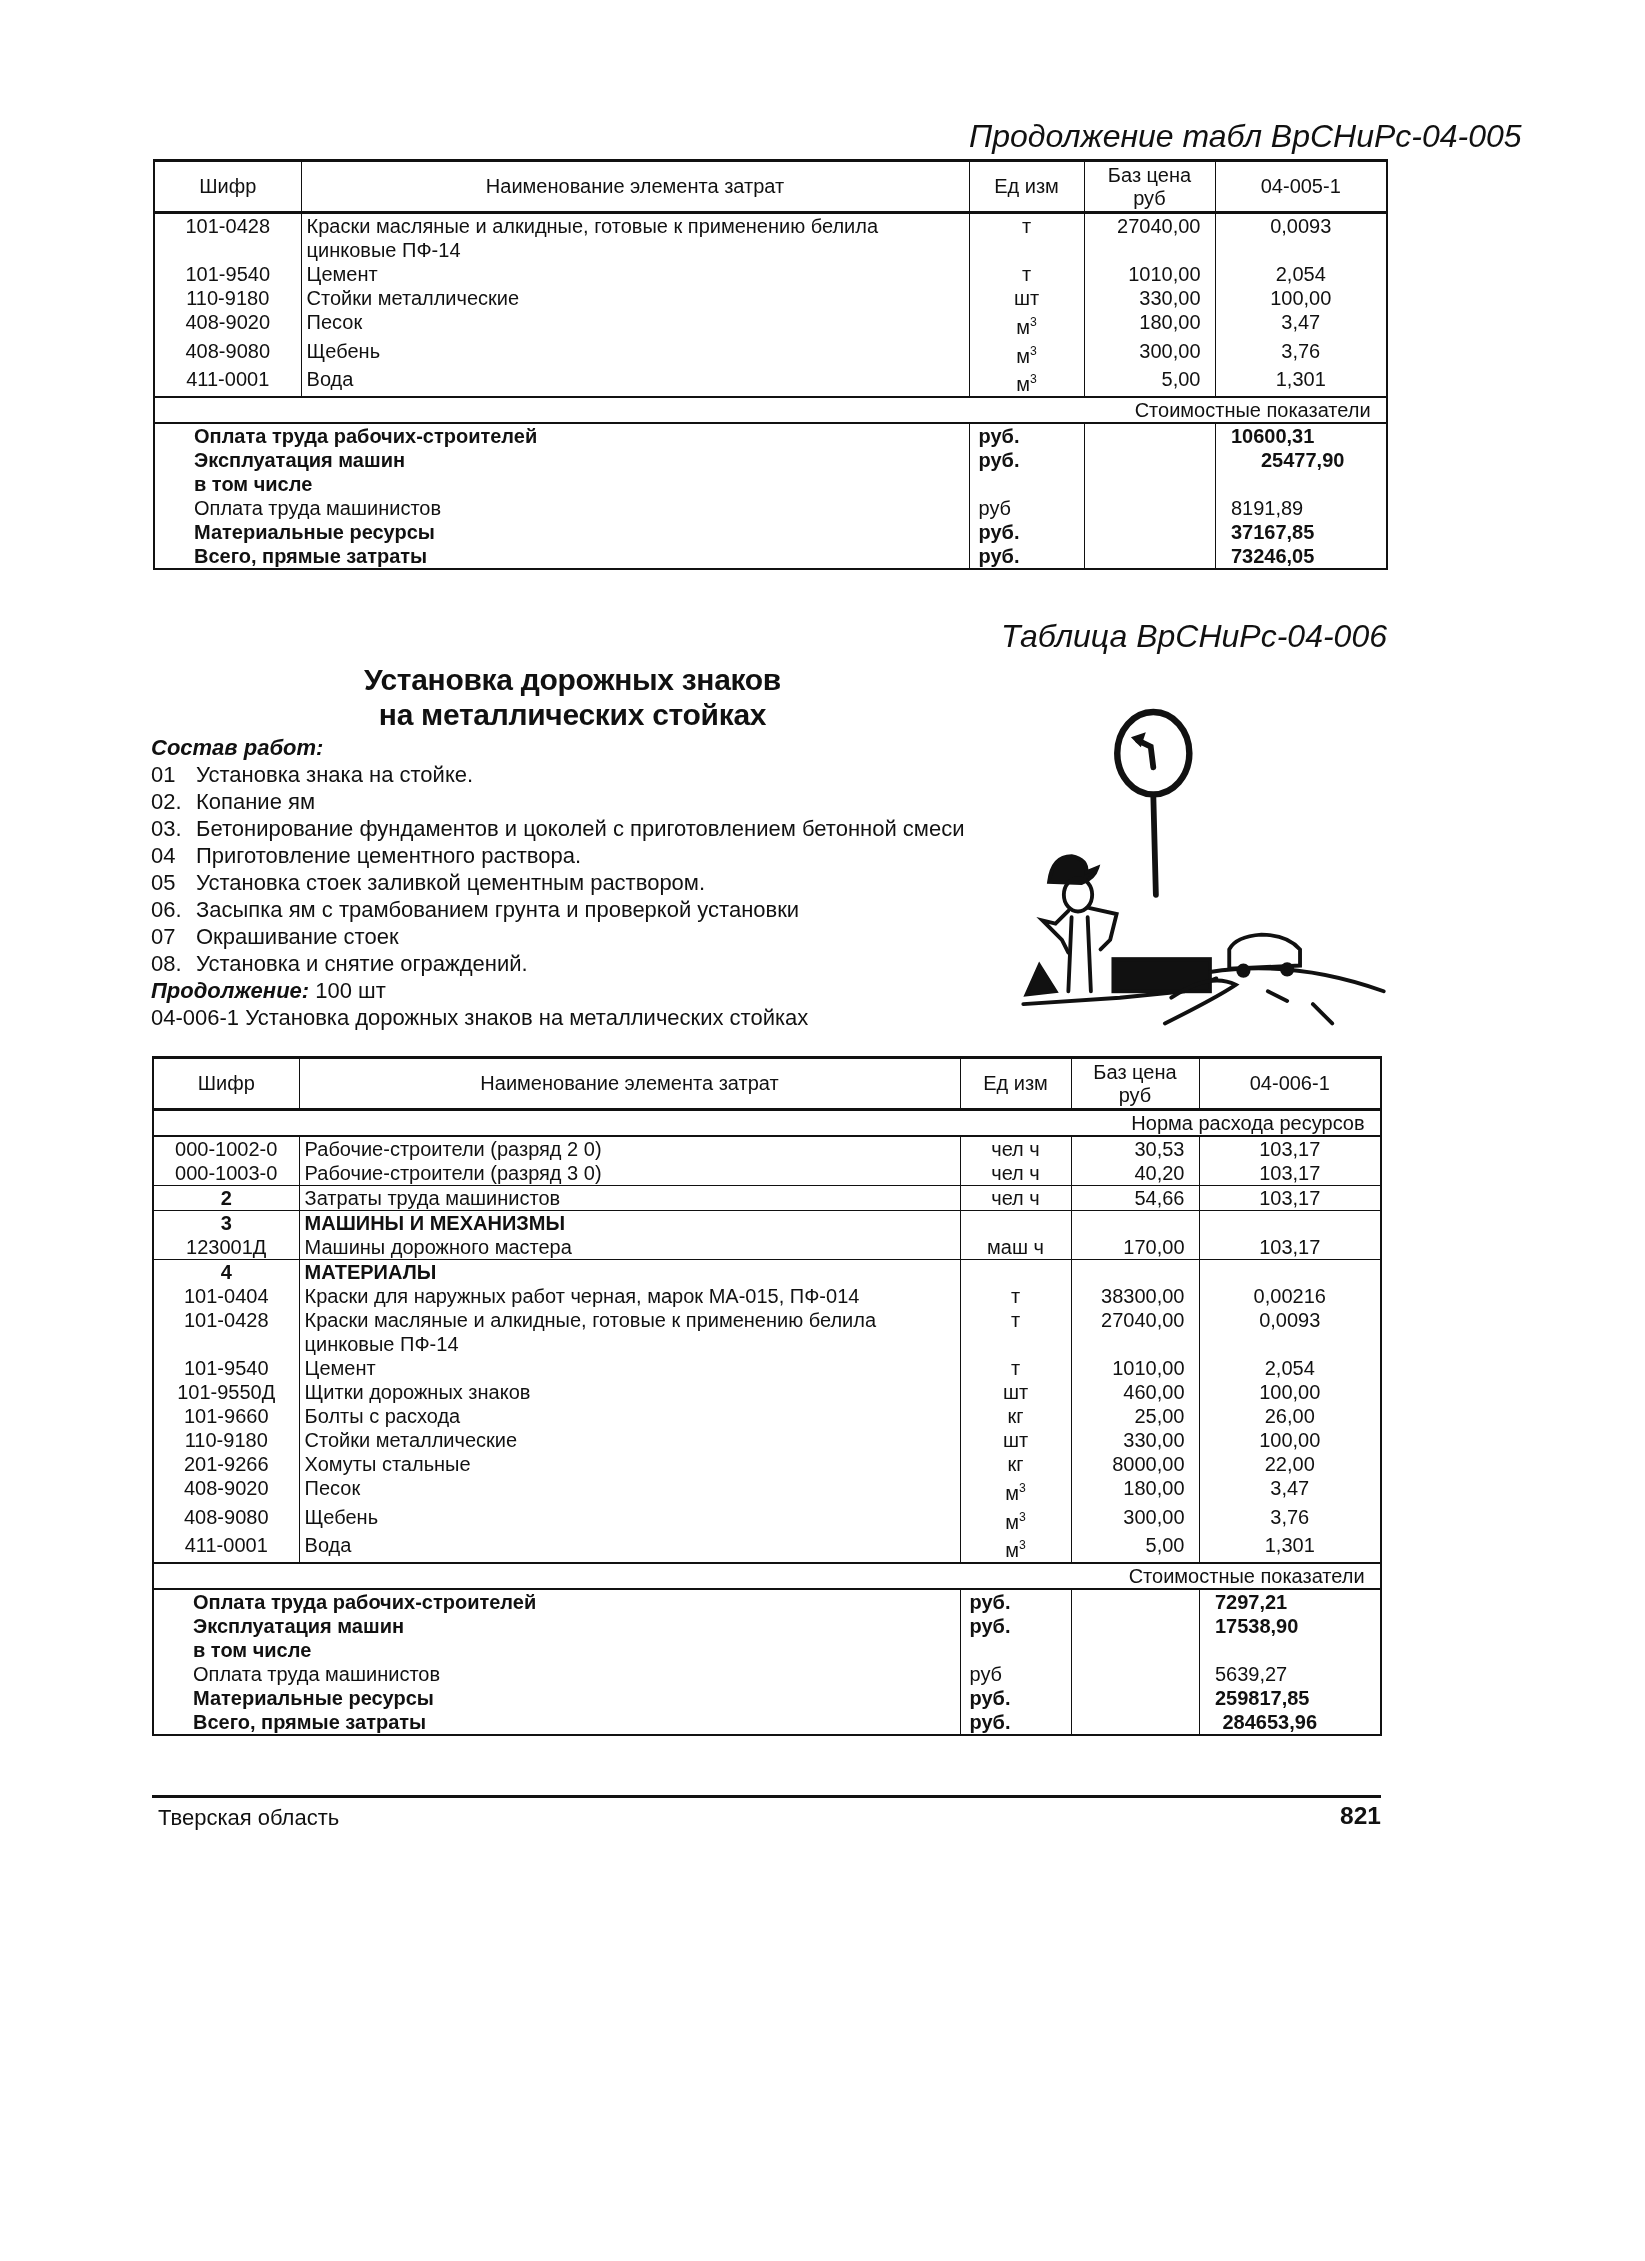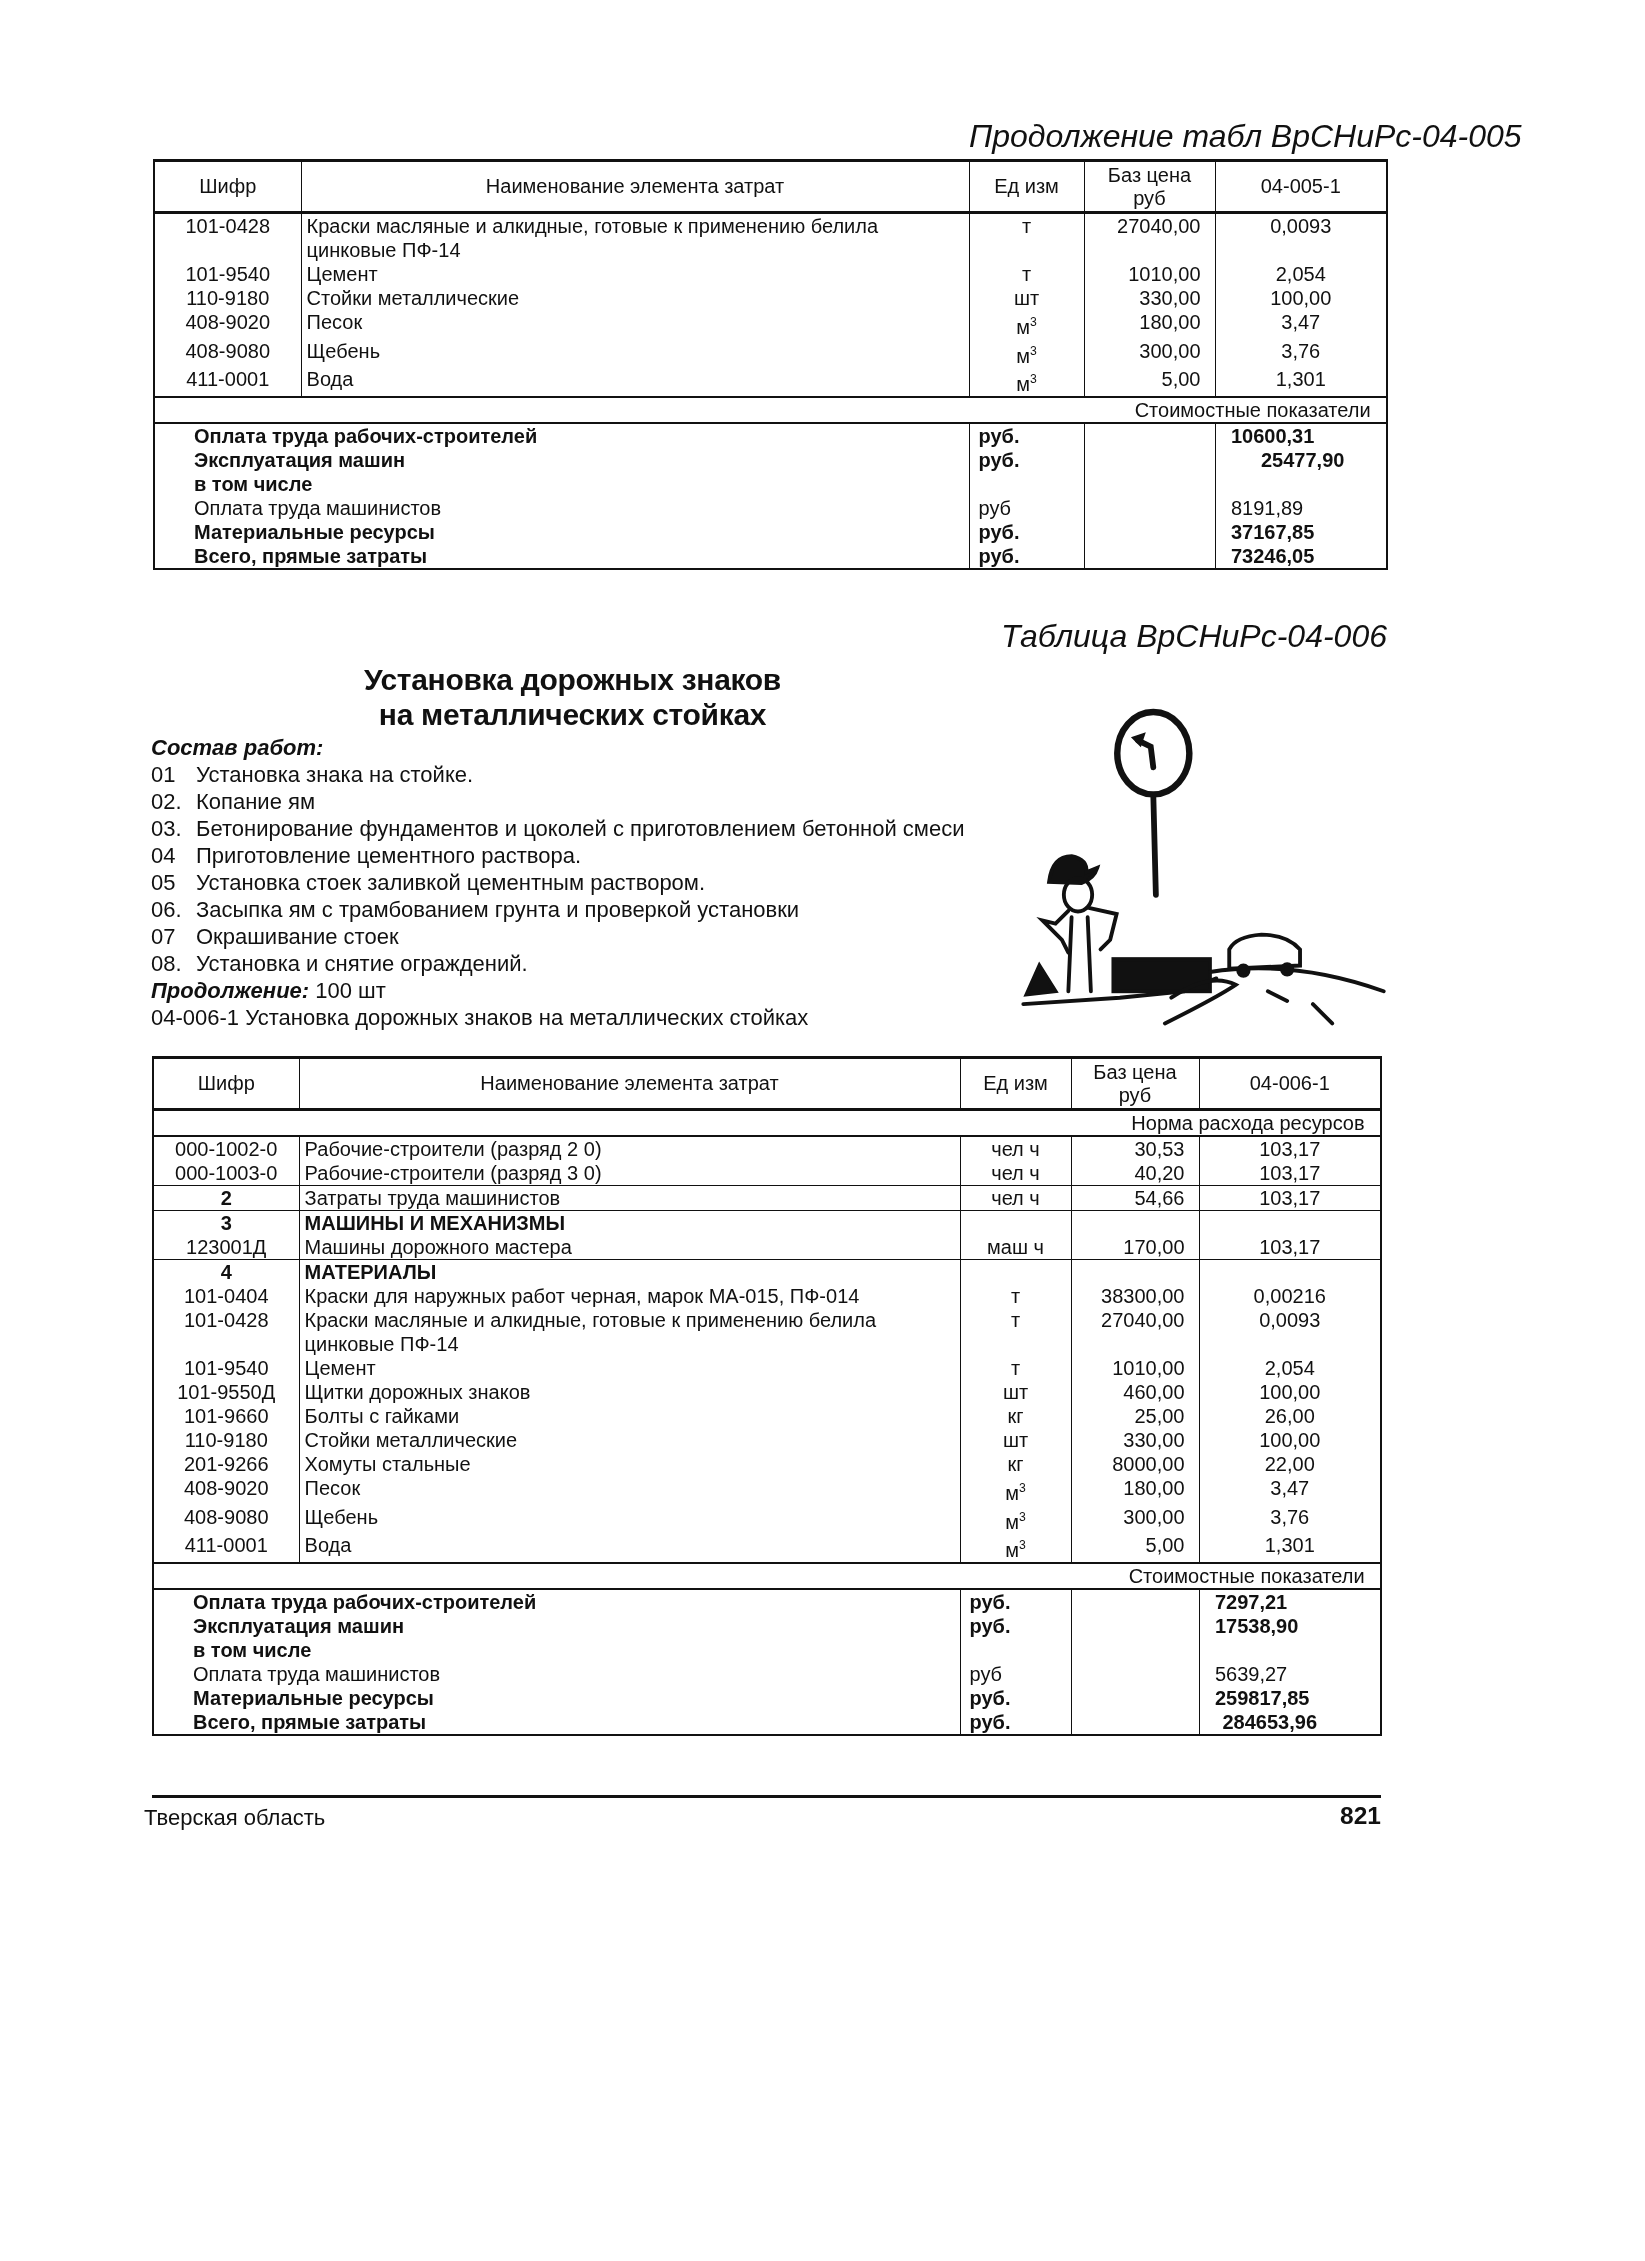--- a/index.html
+++ b/index.html
@@ -19,21 +19,21 @@
   .c-unit { text-align: center; }
   .c-price { text-align: right; padding-right: 14px !important; }
   .c-norm { text-align: center; }
   .sep td { border-top: 1.9px solid #111; }
   .band td { border-top: 2.6px solid #111; border-bottom: 2.6px solid #111; }
   .band td.lab { text-align: right; padding-right: 15.4px; }
   .bold { font-weight: bold; }
   .cost-name { padding-left: 39px !important; }
   .sup { font-size: 12.2px; vertical-align: 7.7px; }
   .footer-line { position: absolute; left: 152px; width: 1229px; top: 1795px; height: 2.6px; background: #111; }
-  .footer-left { position: absolute; left: 144px; top: 1805px; font-size: 22px; }
+  .footer-left { position: absolute; left: 158px; top: 1805px; font-size: 22px; }
   .footer-right { position: absolute; left: 1326px; width: 55px; top: 1802px; font-size: 24.5px; font-weight: bold; text-align: right; }
 </style>
 </head>
 <body>
 
 <div class="caption" style="left:969px; top:118px; width:418px; text-align:right;">Продолжение табл ВрСНиРс-04-005</div>
 
 <table class="norm" id="t1" style="left:153px; top:159px; width:1233px;">
   <colgroup>
       <col style="width:147px">
@@ -289,21 +289,21 @@
       </tr>
       <tr>
         <td class="c-code">101-9550Д</td>
         <td class="">Щитки дорожных знаков</td>
         <td class="c-unit">шт</td>
         <td class="c-price">460,00</td>
         <td class="c-norm">100,00</td>
       </tr>
       <tr>
         <td class="c-code">101-9660</td>
-        <td class="">Болты с гайками</td>
+        <td class="">Болты с расхода</td>
         <td class="c-unit">кг</td>
         <td class="c-price">25,00</td>
         <td class="c-norm">26,00</td>
       </tr>
       <tr>
         <td class="c-code">110-9180</td>
         <td class="">Стойки металлические</td>
         <td class="c-unit">шт</td>
         <td class="c-price">330,00</td>
         <td class="c-norm">100,00</td>

